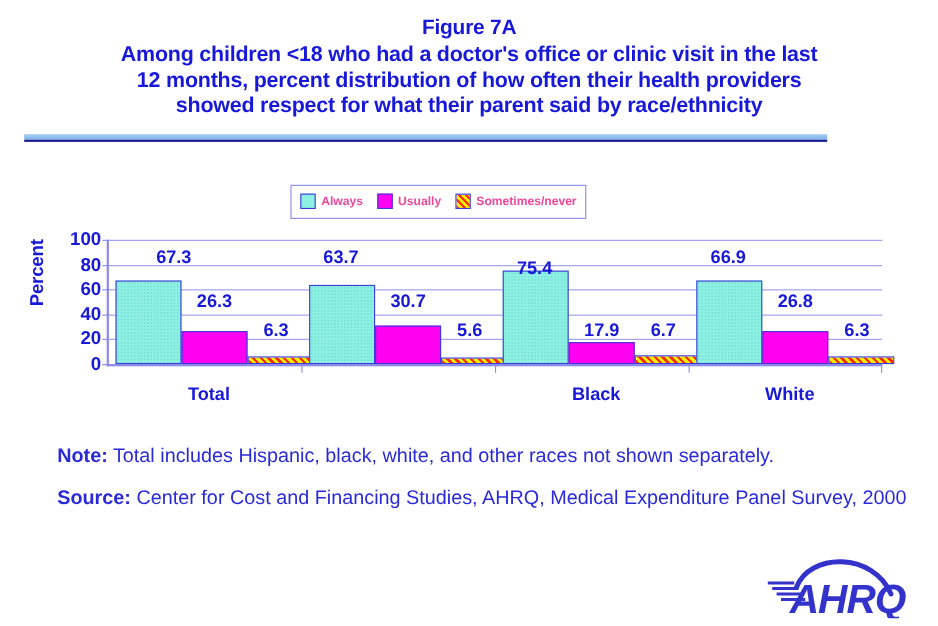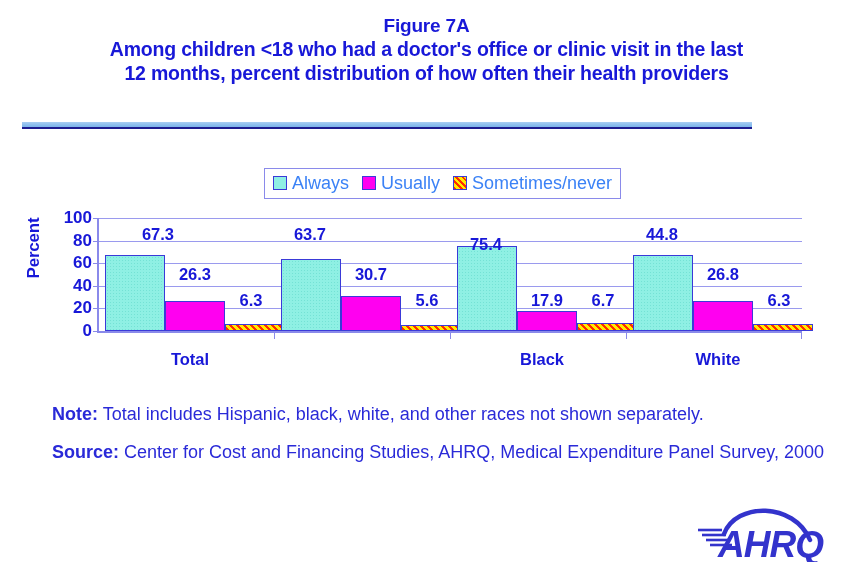--- a/index.html
+++ b/index.html
@@ -91,23 +91,23 @@
   .sw-usually {
     background: #ff00f0;
   }
   .sw-sometimes {
     background:
       repeating-linear-gradient(45deg,
         #ff2d00 0px, #ff2d00 2px,
         #ffec00 2px, #ffec00 4.5px);
   }
   .legend-label {
-    color: #3b82f6;
-    font-weight: normal;
-    font-size: 18px;
+    color: #ec4899;
+    font-weight: bold;
+    font-size: 11px;
     line-height: 19px;
     white-space: nowrap;
   }
 
   
   #chart {
     position: absolute;
     left: 0;
     top: 0;
     width: 853px;
@@ -242,20 +242,21 @@
     height: 58px;
   }
 </style>
 </head>
 <body>
 
 <div id="title-block">
   <div class="title-line fig">Figure 7A</div>
   <div class="title-line">Among children &lt;18 who had a doctor's office or clinic visit in the last</div>
   <div class="title-line">12 months, percent distribution of how often their health providers</div>
+  <div class="title-line">showed respect for what their parent said by race/ethnicity</div>
 </div>
 
 <div id="divider">
   <div class="bar-light"></div>
   <div class="bar-dark"></div>
 </div>
 
 <div id="legend">
   <div class="legend-item">
     <span class="legend-swatch sw-always"></span>
@@ -326,21 +327,21 @@
   <div class="vallabel" style="left:228px; top:292px; width:46px;">6.3</div>
 
   <div class="vallabel" style="left:275px; top:226px; width:70px;">63.7</div>
   <div class="vallabel" style="left:336px; top:266px; width:70px;">30.7</div>
   <div class="vallabel" style="left:404px; top:292px; width:46px;">5.6</div>
 
   <div class="vallabel" style="left:451px; top:236px; width:70px;">75.4</div>
   <div class="vallabel" style="left:512px; top:292px; width:70px;">17.9</div>
   <div class="vallabel" style="left:580px; top:292px; width:46px;">6.7</div>
 
-  <div class="vallabel" style="left:627px; top:226px; width:70px;">44.8</div>
+  <div class="vallabel" style="left:627px; top:226px; width:70px;">66.9</div>
   <div class="vallabel" style="left:688px; top:266px; width:70px;">26.8</div>
   <div class="vallabel" style="left:756px; top:292px; width:46px;">6.3</div>
 
   <div class="xcat" style="left:126px; top:350px; width:128px;">Total</div>
   <div class="xcat" style="left:654px; top:350px; width:128px;">White</div>
   <div class="xcat" style="left:478px; top:350px; width:128px;">Black</div>
 </div>
 
 <div class="footnote" id="note-row">
   <b>Note:</b><span> Total includes Hispanic, black, white, and other races not shown separately.</span>

